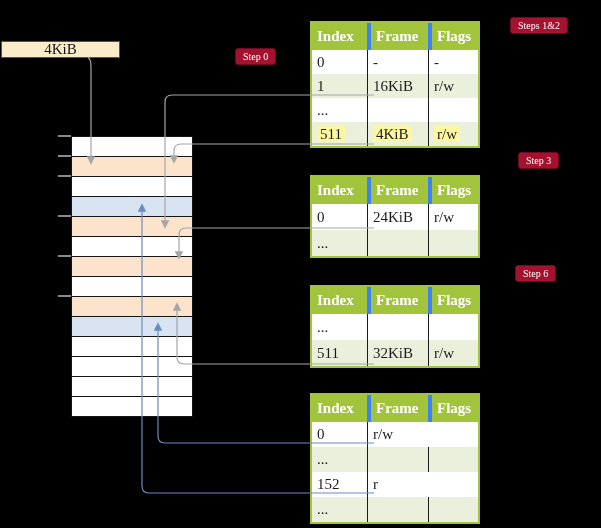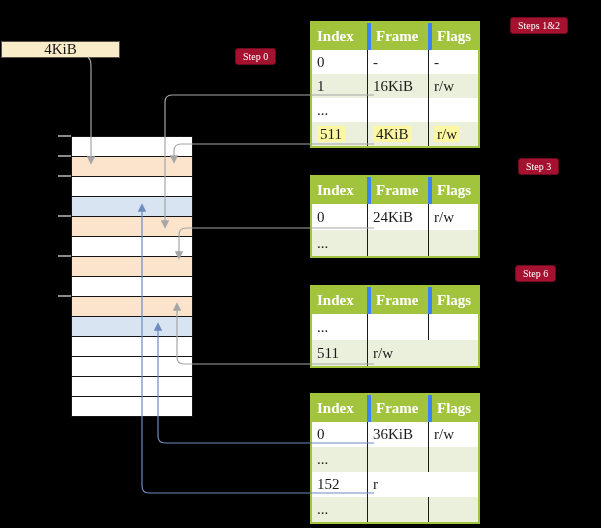--- a/index.html
+++ b/index.html
@@ -14,21 +14,21 @@
     font-size:15px; line-height:15px; text-align:center;
   }
   
   .badge {
     position:absolute; background:#A41230; border:1px solid #6E0A1F;
     border-radius:3px; color:#fff; font-size:10px; line-height:15px;
     padding:0 7px; white-space:nowrap;
   }
   .b-steps12 { left:510px; top:17px; }
   .b-step0   { left:188px; top:48px;margin-left:47px; }
-  .b-step3   { left:518px; top:158px; }
+  .b-step3   { left:518px; top:152px; }
   .b-step4   { left:515px; top:265px; }
   
   .stack {
     position:absolute; left:71px; top:136px; width:120px;
     border:1px solid #141414; border-bottom:none; background:#fff;
   }
   .mrow { height:19px; border-bottom:1px solid #141414; background:#fff; }
   .mrow.orange { background:#FBE3CC; }
   .mrow.blue   { background:#D8E4F2; }
   .tick { position:absolute; left:58px; width:13px; height:2px; background:#8a8a8a; }
@@ -141,33 +141,33 @@
       <div class="cell c1">Frame</div>
       <div class="cell c2">Flags</div>
     </div>
     <div class="trow body r26">
       <div class="cell c0">...</div>
       <div class="cell c1"></div>
       <div class="cell c2"></div>
     </div>
     <div class="trow body r26 alt">
       <div class="cell c0">511</div>
+      <div class="cell c1">32KiB</div>
       <div class="cell c2">r/w</div>
     </div>
   </div>
 
   <div class="ptable t4">
     <div class="trow thead">
       <div class="cell c0">Index</div>
       <div class="cell c1">Frame</div>
       <div class="cell c2">Flags</div>
     </div>
     <div class="trow body r25">
       <div class="cell c0">0</div>
-      <div class="cell c1">36KiB</div>
       <div class="cell c2">r/w</div>
     </div>
     <div class="trow body r25 alt">
       <div class="cell c0">...</div>
       <div class="cell c1"></div>
       <div class="cell c2"></div>
     </div>
     <div class="trow body r25">
       <div class="cell c0">152</div>
       <div class="cell c2">r</div>

